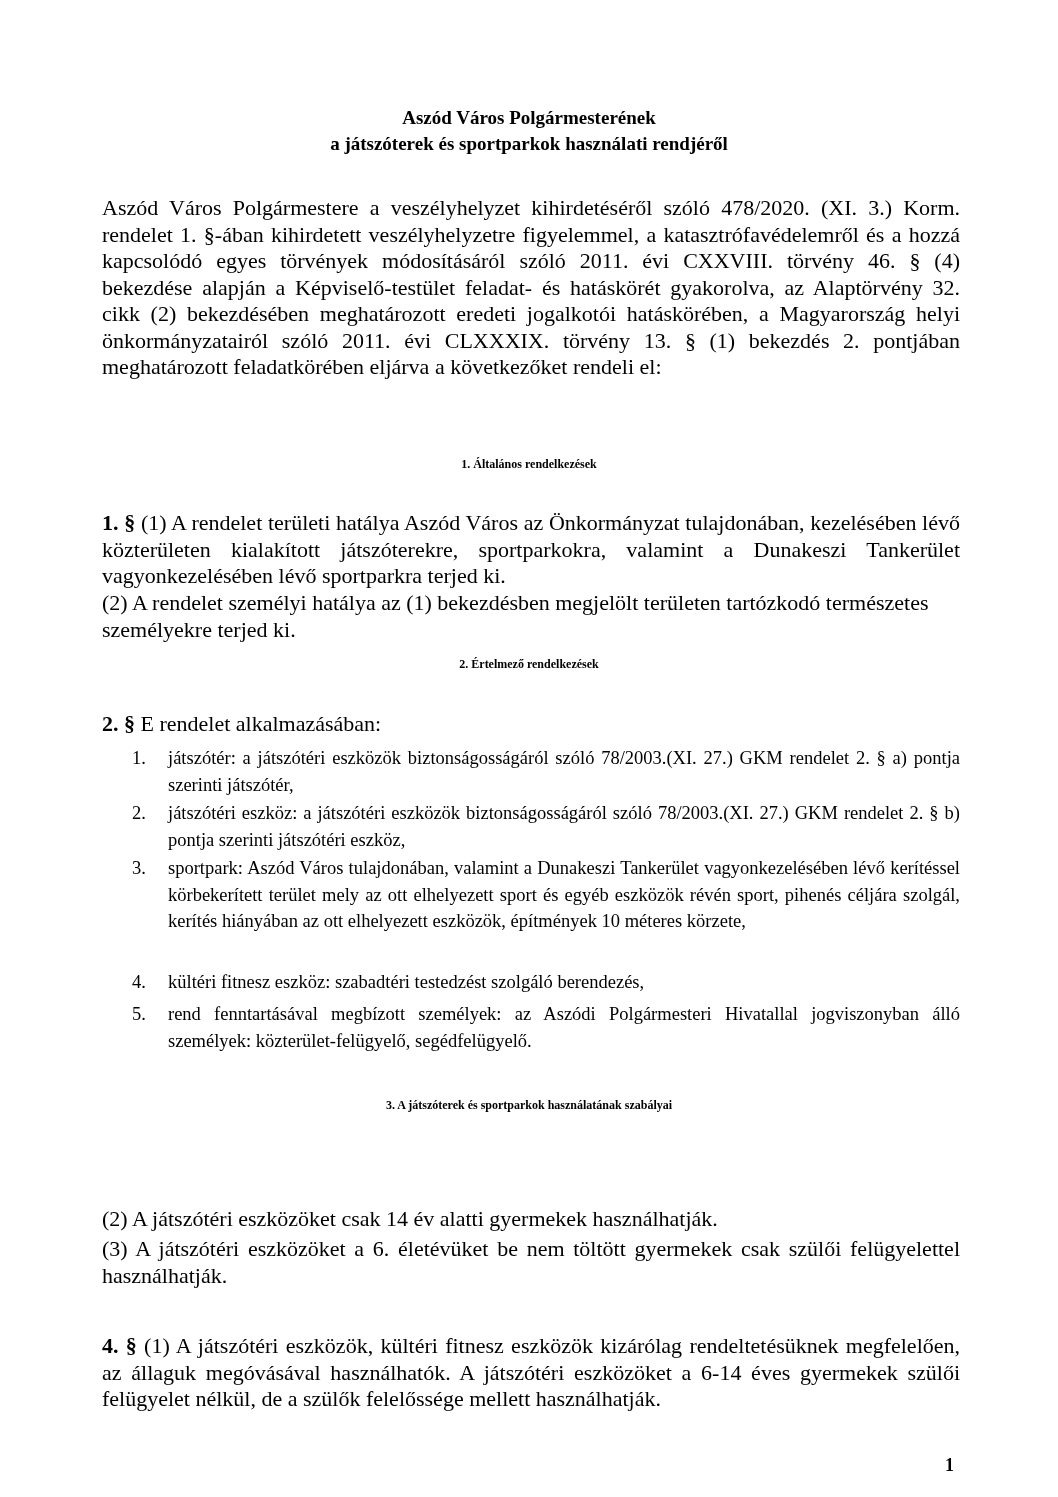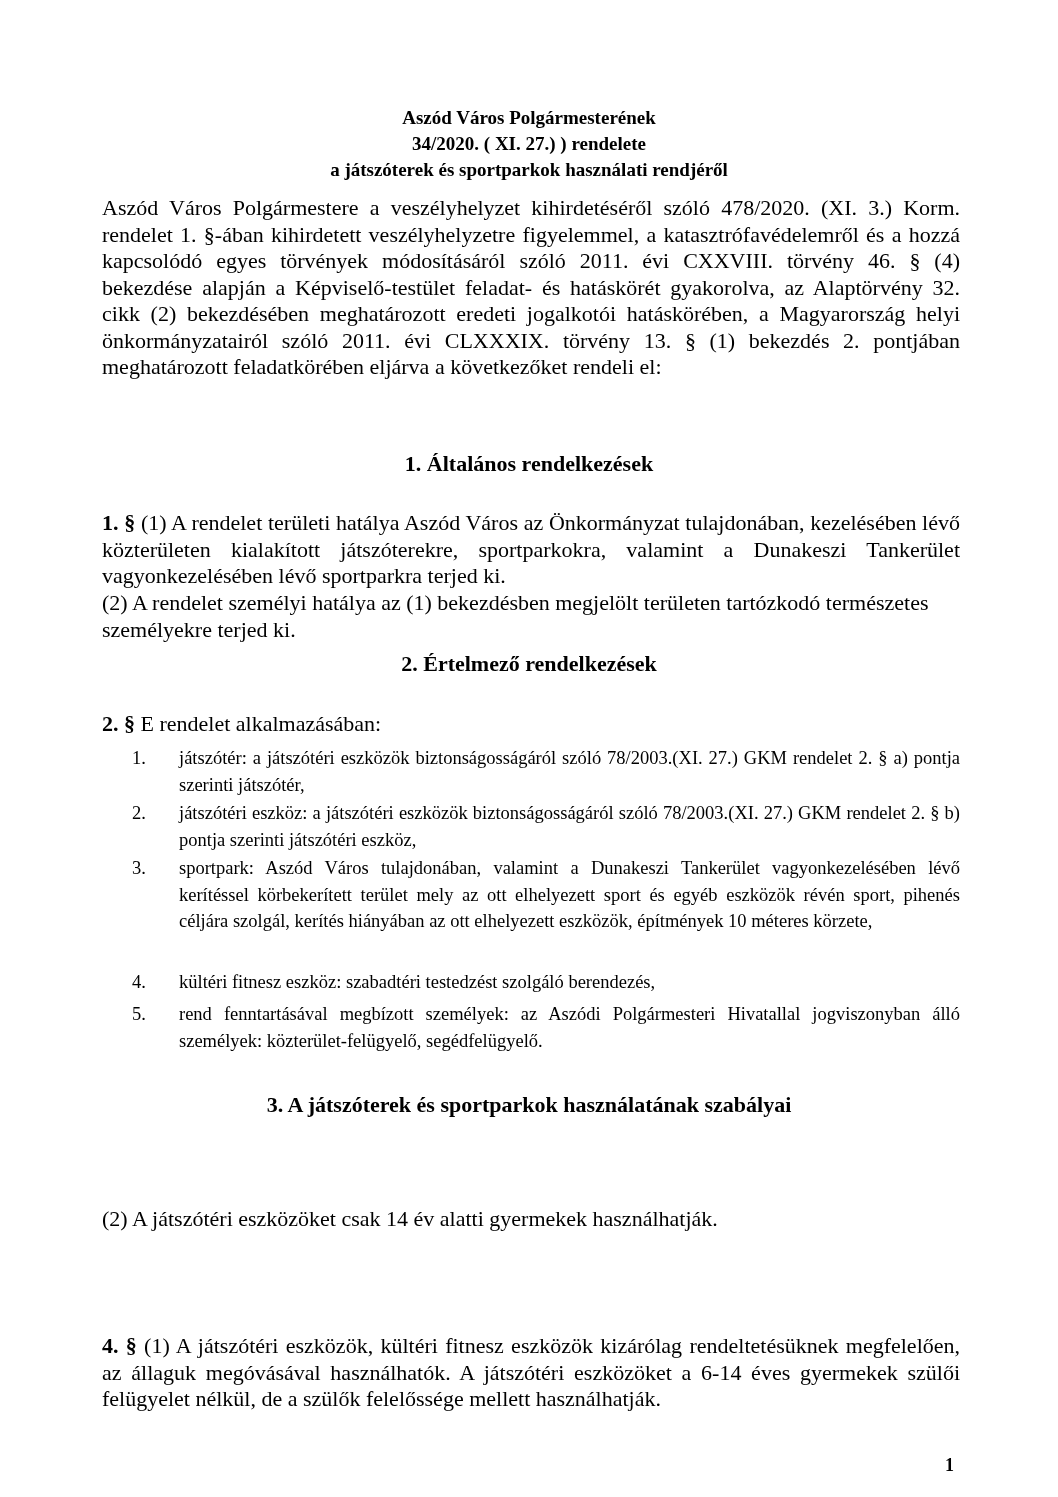--- a/index.html
+++ b/index.html
@@ -6,37 +6,36 @@
   body { width: 1058px; height: 1497px; position: relative; overflow: hidden;
          font-family: "Liberation Serif", "DejaVu Serif", serif; color: #000; }
   .page { position: absolute; left: 0; top: 0; width: 1058px; height: 1497px; }
   .title { position: absolute; left: 0; width: 1058px; text-align: center;
            font-weight: bold; font-size: 19px; line-height: 26px; top: 105px; }
   .title div { height: 26px; }
   .p { position: absolute; left: 102px; width: 858px; font-size: 22px;
        line-height: 26.5px; text-align: justify; }
   .p.nojust { text-align: left; }
   .h { position: absolute; left: 0; width: 1058px; text-align: center;
-       font-weight: bold; font-size: 22px; line-height: 26px; }
+       font-weight: bold; font-size: 12px; line-height: 26px; }
   .b { font-weight: bold; }
   .li { position: absolute; left: 132px; width: 828px; font-size: 18.5px;
         line-height: 26.5px; text-align: justify; }
   .li .num { position: absolute; left: 0; top: 0; width: 30px; }
-  .li .txt { margin-left: 47px; display: block; }
+  .li .txt { margin-left: 36px; display: block; }
   .pagenum { position: absolute; left: 945px; top: 1455px; font-size: 18px;
              font-weight: bold; }
 </style>
 </head>
 <body>
 
 <div class="page">
 
   <div class="title">
     <div>Aszód Város Polgármesterének</div>
-    <div>34/2020. ( XI. 27.) ) rendelete</div>
     <div>a játszóterek és sportparkok használati rendjéről</div>
   </div>
 
   <div class="p" style="top:195px;">Aszód Város Polgármestere a veszélyhelyzet kihirdetéséről szóló 478/2020. (XI. 3.) Korm. rendelet 1. §-ában kihirdetett veszélyhelyzetre figyelemmel, a katasztrófavédelemről és a hozzá kapcsolódó egyes törvények módosításáról szóló 2011. évi CXXVIII. törvény 46. § (4) bekezdése alapján a Képviselő-testület feladat- és hatáskörét gyakorolva, az Alaptörvény 32. cikk (2) bekezdésében meghatározott eredeti jogalkotói hatáskörében, a Magyarország helyi önkormányzatairól szóló 2011. évi CLXXXIX. törvény 13. § (1) bekezdés 2. pontjában meghatározott feladatkörében eljárva a következőket rendeli el:</div>
 
   <div class="h" style="top:451px;">1. Általános rendelkezések</div>
 
   <div class="p" style="top:510px;">
     <span class="b">1. §</span><span> (1) A rendelet területi hatálya Aszód Város az Önkormányzat tulajdonában, kezelésében lévő közterületen kialakított játszóterekre, sportparkokra, valamint a Dunakeszi Tankerület vagyonkezelésében lévő sportparkra terjed ki.</span>
   </div>
@@ -70,18 +69,21 @@
   <div class="li" style="top:1001px;">
     <span class="num">5.</span>
     <span class="txt">rend fenntartásával megbízott személyek: az Aszódi Polgármesteri Hivatallal jogviszonyban álló személyek: közterület-felügyelő, segédfelügyelő.</span>
   </div>
 
   <div class="h" style="top:1092px;">3. A játszóterek és sportparkok használatának szabályai</div>
 
   <div class="p nojust" style="top:1206px;">
     <span>(2) A játszótéri eszközöket csak 14 év alatti gyermekek használhatják.</span>
   </div>
+  <div class="p" style="top:1236px;">
+    <span>(3) A játszótéri eszközöket a 6. életévüket be nem töltött gyermekek csak szülői felügyelettel használhatják.</span>
+  </div>
   <div class="p" style="top:1293px;margin-top:40px;">
     <span class="b">4. §</span><span> (1) A játszótéri eszközök, kültéri fitnesz eszközök kizárólag rendeltetésüknek megfelelően, az állaguk megóvásával használhatók. A játszótéri eszközöket a 6-14 éves gyermekek szülői felügyelet nélkül, de a szülők felelőssége mellett használhatják.</span>
   </div>
 
   <div class="pagenum">1</div>
 </div>
 
 </body></html>

